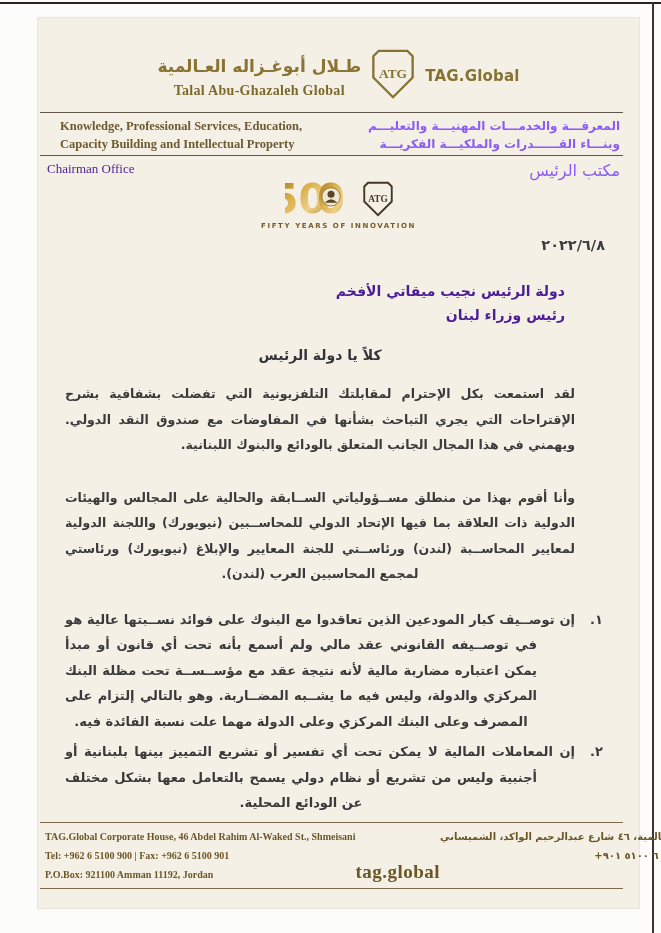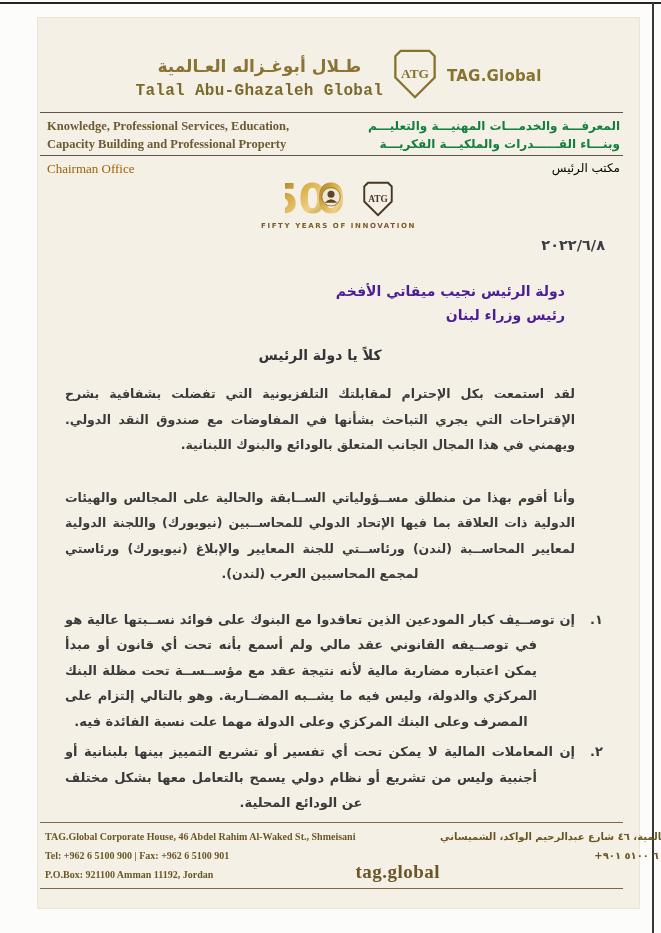--- a/index.html
+++ b/index.html
@@ -13,34 +13,34 @@
 
   .paper {
     position:absolute; left:38px; top:18px; width:601px; height:890px;
     background:#f4f0e6; box-shadow:0 0 0 1px #eae5d7;
   }
 
   
   .brand-row { margin-top:22px; display:flex; justify-content:center; align-items:center; gap:10px; height:72px; }
   .brand-center { text-align:center; }
   .calligraphy { direction:rtl; font-size:17px; font-weight:bold; color:#8a7434; letter-spacing:1px; line-height:30px; }
-  .company-en { font-family:Liberation Mono, monospace; font-weight:bold; font-size:16px; color:#7b692c; letter-spacing:.3px; line-height:20px; }
+  .company-en { font-family:Liberation Serif, serif; font-weight:bold; font-size:14px; color:#7b692c; letter-spacing:.3px; line-height:20px; }
   .wordmark { font-size:15px; font-weight:bold; color:#877331; letter-spacing:.2px; }
 
   .rule { border-top:1.6px solid #5f564a; margin:0 16px 0 2px; }
   .rule.thin { border-top-width:1.2px; border-color:#7d6849; }
 
-  .tagline-row { display:flex; justify-content:space-between; padding:4px 19px 2px 9px; }
+  .tagline-row { display:flex; justify-content:space-between; padding:4px 19px 2px 22px; }
   .tag-en div { font-family:"Liberation Serif", serif; font-weight:bold; font-size:12.5px; color:#6d5a31; line-height:18px; }
   .tag-ar { direction:rtl; text-align:right; }
-  .tag-ar div { font-size:12px; font-weight:bold; color:#15803d; line-height:18px; }
+  .tag-ar div { font-size:12px; font-weight:bold; color:#8b5cf6; line-height:18px; }
 
   .office-row { display:flex; justify-content:space-between; padding:5px 19px 0 9px; height:18px; }
-  .office-en { font-family:"Liberation Serif", serif; font-size:13px; color:#a16207; }
-  .office-ar { direction:rtl; font-size:12px; color:#000000; }
+  .office-en { font-family:"Liberation Serif", serif; font-size:13px; color:#4c1d95; }
+  .office-ar { direction:rtl; font-size:16px; color:#8b5cf6; }
 
   
   .anniv { text-align:center; margin-top:2px; height:52px; }
   .anniv-logos { display:flex; justify-content:center; align-items:flex-end; gap:6px; height:40px; }
   .anniv-caption { font-size:7px; letter-spacing:1.6px; color:#7a5c28; font-weight:bold; margin-top:1px; }
 
   .date-line { direction:rtl; text-align:left; padding-left:0; padding-right:34px; text-align:right;
                font-size:14.5px; font-weight:bold; color:#3c3c44; margin-top:4px; letter-spacing:1px; }
 
   
@@ -88,21 +88,21 @@
         </svg>
       </span>
       <div class="wordmark">TAG.Global</div>
     </div>
 
     <div class="rule"></div>
 
     <div class="tagline-row">
       <div class="tag-en">
         <div>Knowledge, Professional Services, Education,</div>
-        <div>Capacity Building and Professional Property</div>
+        <div>Capacity Building and Intellectual Property</div>
       </div>
       <div class="tag-ar">
         <div>المعرفـــة والخدمـــات المهنيـــة والتعليـــم</div>
         <div>وبنـــاء القــــــدرات والملكيـــة الفكريـــة</div>
       </div>
     </div>
 
     <div class="rule"></div>
 
     <div class="office-row">

